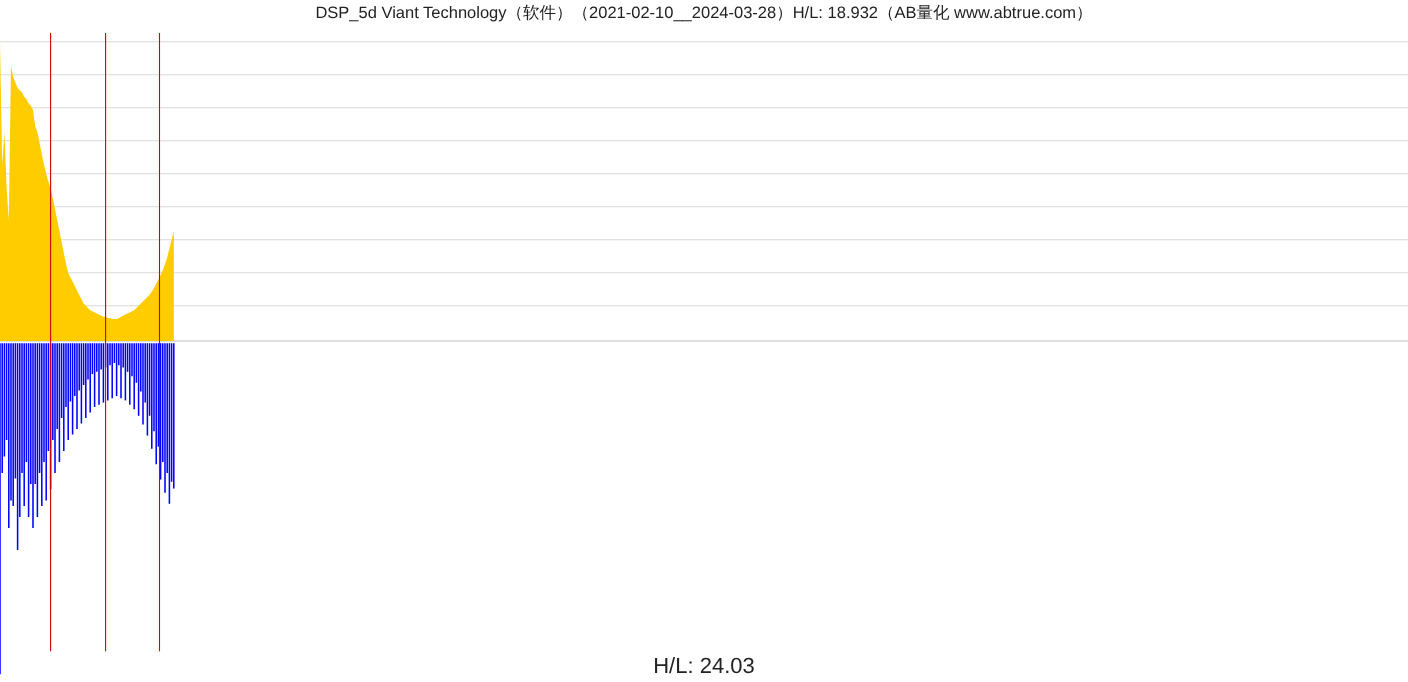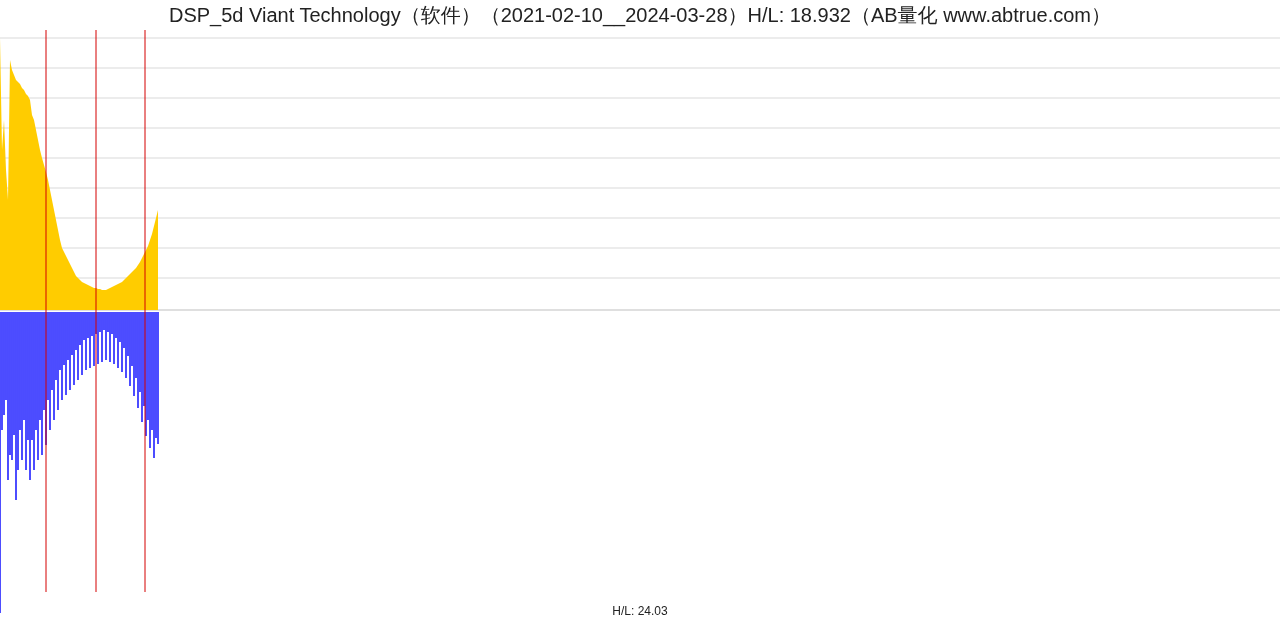--- a/index.html
+++ b/index.html
@@ -1,17 +1,17 @@
 <!DOCTYPE html>
 <html><head>
 <meta charset="utf-8">
 <style>
   html,body{margin:0;padding:0;width:1280px;height:620px;background:#fff;font-family:"Segoe UI",Arial,sans-serif;overflow:hidden}
-  .title{position:absolute;top:2px;left:0;right:0;text-align:center;font-size:20px;color:#222}
-  .footer{position:absolute;bottom:2px;left:0;right:0;text-align:center;font-size:12px;color:#222}
+  .title{position:absolute;top:2px;left:0;right:0;text-align:center;font-size:15px;color:#222}
+  .footer{position:absolute;bottom:2px;left:0;right:0;text-align:center;font-size:20px;color:#222}
   svg{position:absolute;left:0;top:0}
 </style>
 </head>
 <body>
 
 <div class="title">DSP_5d Viant Technology（软件）（2021-02-10__2024-03-28）H/L: 18.932（AB量化  www.abtrue.com）</div>
 <div class="footer">H/L: 24.03</div>
 
 <svg id="chart" width="1280" height="620">
     <line x1="0" y1="38" x2="1280" y2="38" stroke="#d9d9d9" stroke-width="1"></line>

